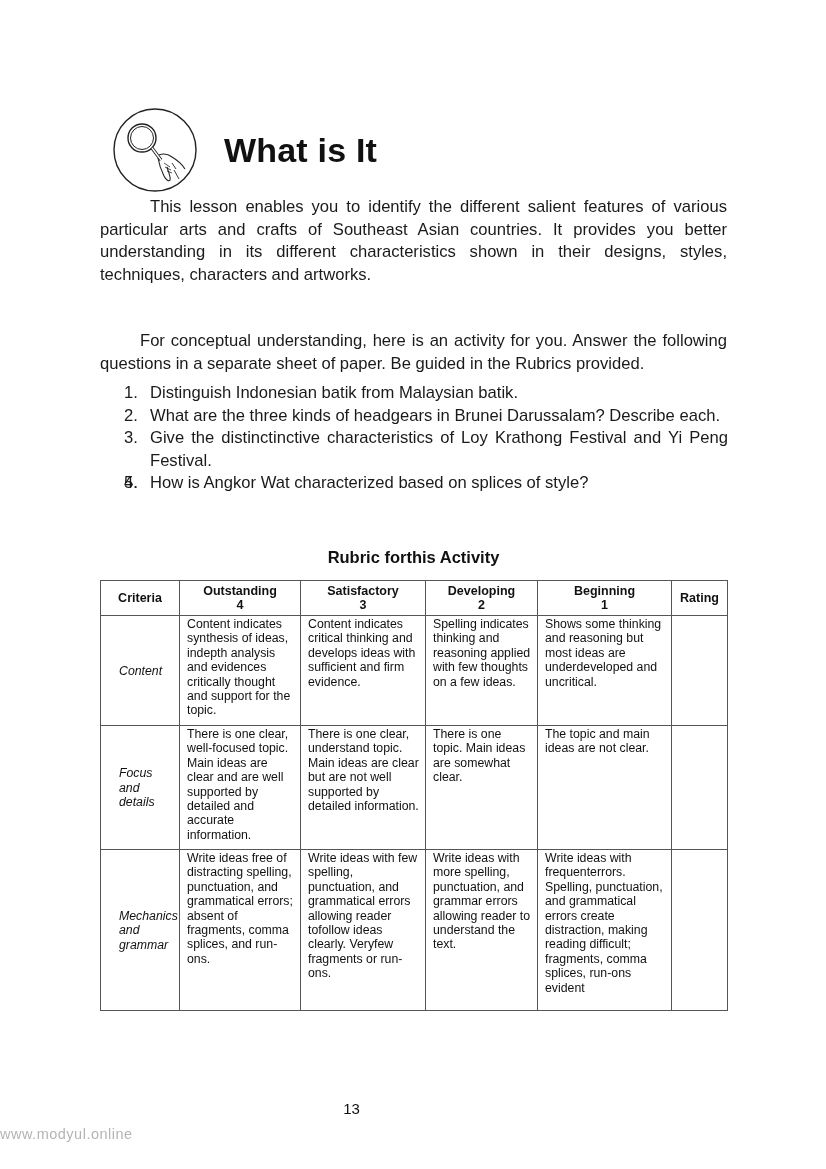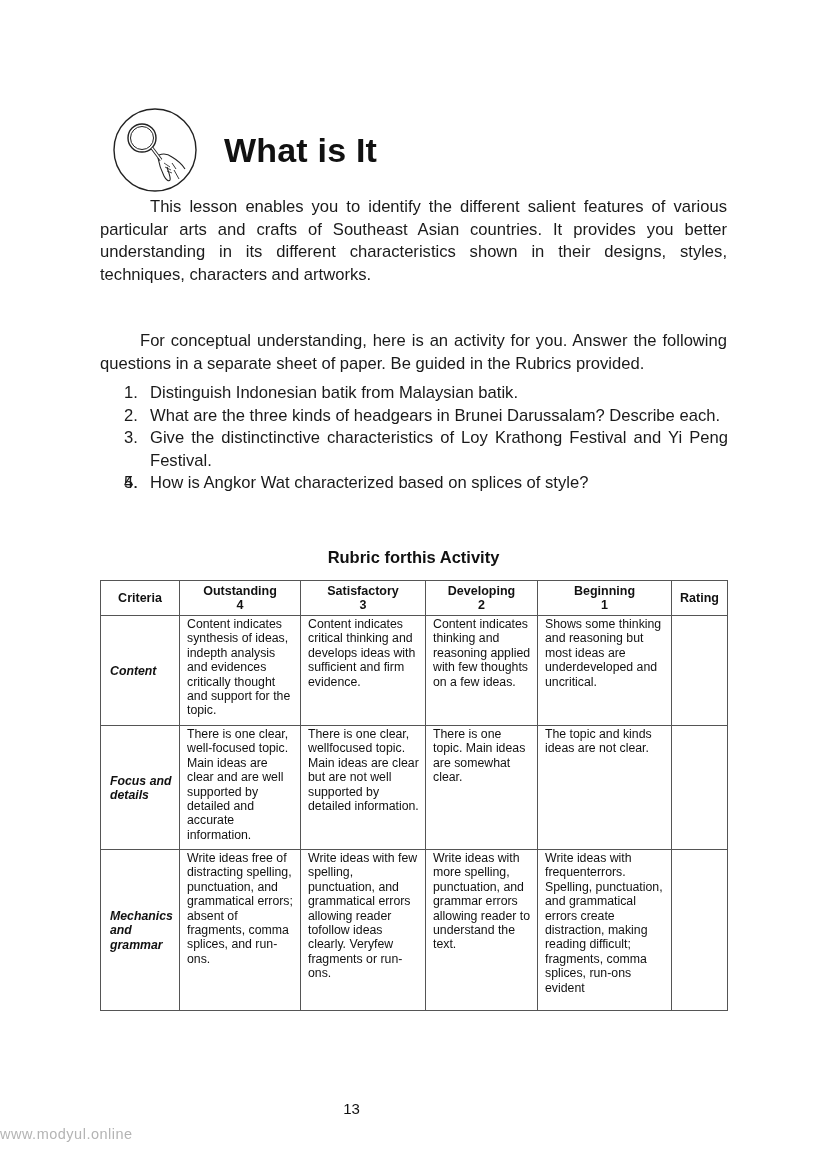--- a/index.html
+++ b/index.html
@@ -10,21 +10,21 @@
   .para { position: absolute; left: 100px; width: 627px; font-size: 16.6px; line-height: 22.5px; text-align: justify; color: #1a1a1a; }
   .para .ind1 { display: inline-block; width: 50px; }
   .para .ind2 { display: inline-block; width: 40px; }
   .qlist { position: absolute; left: 124px; top: 382px; width: 604px; margin: 0; padding: 0; list-style: none; font-size: 16.6px; line-height: 22.5px; color: #1a1a1a; }
   .qlist li { position: relative; padding-left: 26px; text-align: justify; }
   .qlist .num { position: absolute; left: 0; top: 0; }
   .rubric-title { position: absolute; left: 100px; width: 627px; top: 548px; text-align: center; font-size: 16.5px; font-weight: bold; }
   table.rubric { position: absolute; left: 100px; top: 580px; width: 627px; border-collapse: collapse; table-layout: fixed; font-size: 12.3px; line-height: 14.4px; }
   table.rubric th, table.rubric td { border: 1px solid #555; vertical-align: top; padding: 1px 4px 0 7px; color: #111; }
   table.rubric th { font-weight: bold; text-align: center; vertical-align: middle; padding: 2px 2px; font-size: 12.5px; line-height: 14px; height: 30px; margin-left: 40px; }
-  table.rubric td.crit { font-weight: bold; font-style: italic; vertical-align: middle; padding-left: 9px; }
+  table.rubric td.crit { font-weight: normal; font-style: italic; vertical-align: middle; padding-left: 18px; }
   .r1 td { height: 108px; }
   .r2 td { height: 122px; }
   .r3 td { height: 159px; }
   .page-num { position: absolute; left: 0; width: 703px; top: 1100px; text-align: center; font-size: 15px; color: #111; }
   .watermark { position: absolute; left: 0; width: 826px; top: 1126px; text-align: left; font-size: 14.5px; color: #b4b4b4; letter-spacing: 0.5px; }
 </style>
 </head>
 <body>
 
 <div class="header">
@@ -85,30 +85,30 @@
           <div>1</div>
         </th>
       <th><span>Rating</span></th>
     </tr>
   </thead>
   <tbody>
     <tr class="r1">
       <td class="crit">Content</td>
       <td>Content indicates synthesis of ideas, indepth analysis and evidences critically thought and support for the topic.</td>
       <td>Content indicates critical thinking and develops ideas with sufficient and firm evidence.</td>
-      <td>Content indicates thinking and reasoning applied with few thoughts on a few ideas.</td>
+      <td>Spelling indicates thinking and reasoning applied with few thoughts on a few ideas.</td>
       <td>Shows some thinking and reasoning but most ideas are underdeveloped and uncritical.</td>
       <td></td>
     </tr>
     <tr class="r2">
       <td class="crit">Focus and details</td>
       <td>There is one clear, well-focused topic. Main ideas are clear and are well supported by detailed and accurate information.</td>
-      <td>There is one clear, wellfocused topic. Main ideas are clear but are not well supported by detailed information.</td>
+      <td>There is one clear, understand topic. Main ideas are clear but are not well supported by detailed information.</td>
       <td>There is one topic. Main ideas are somewhat clear.</td>
-      <td>The topic and kinds ideas are not clear.</td>
+      <td>The topic and main ideas are not clear.</td>
       <td></td>
     </tr>
     <tr class="r3">
       <td class="crit">Mechanics and grammar</td>
       <td>Write ideas free of distracting spelling, punctuation, and grammatical errors; absent of fragments, comma splices, and run-ons.</td>
       <td>Write ideas  with few spelling, punctuation, and grammatical errors allowing reader tofollow ideas clearly. Veryfew fragments or run-ons.</td>
       <td>Write ideas with more spelling, punctuation, and grammar errors allowing reader to understand the text.</td>
       <td>Write ideas with frequenterrors. Spelling, punctuation, and grammatical errors create distraction, making reading difficult; fragments, comma splices, run-ons evident</td>
       <td></td>
     </tr>

